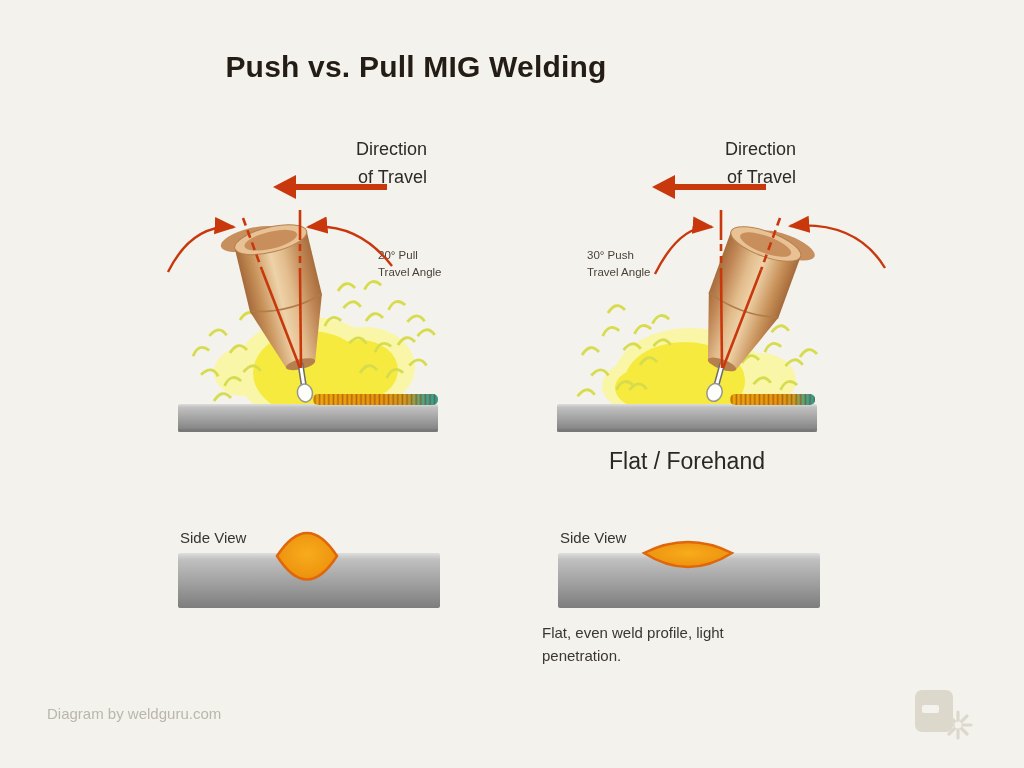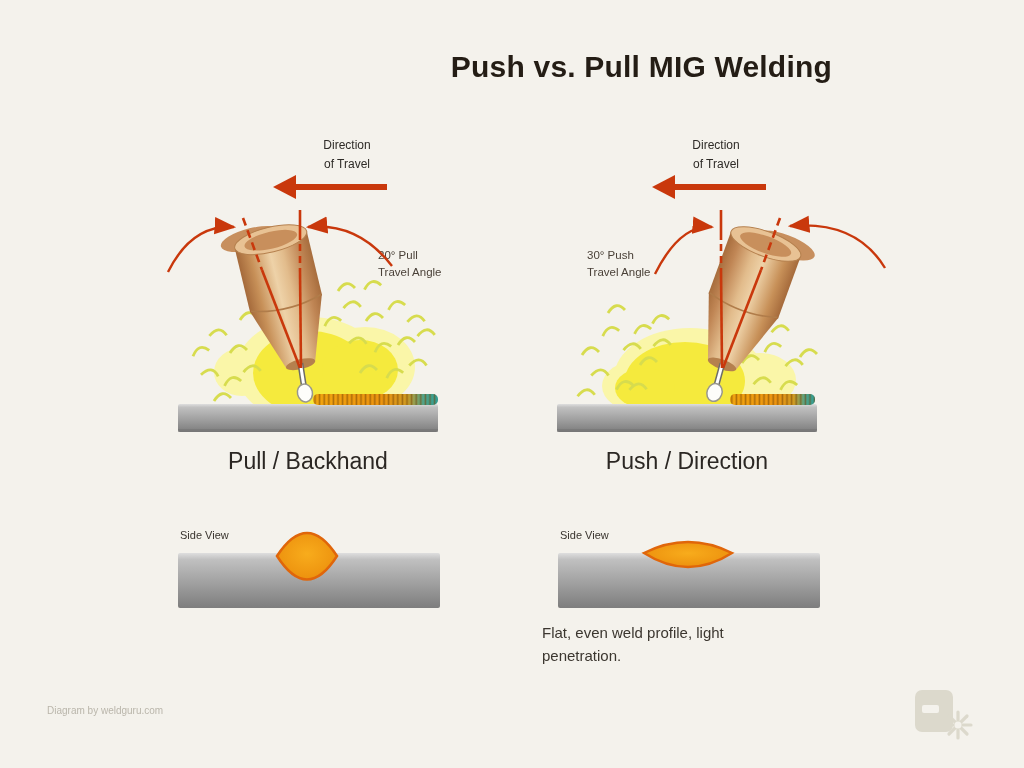--- a/index.html
+++ b/index.html
@@ -2,27 +2,27 @@
 <html><head>
 <meta charset="utf-8">
 <style>
   * { margin:0; padding:0; box-sizing:border-box; }
   html,body { width:1024px; height:768px; }
   body { font-family:"Liberation Sans", sans-serif; }
   .canvas { position:relative; width:1024px; height:768px; background:#f4f2ec; overflow:hidden; }
 
   .page-title {
     position:absolute; top:50px; left:0; width:832px;
-    text-align:right; font-size:30px; font-weight:800; color:#241d15;
+    text-align:center; font-size:30px; font-weight:800; color:#241d15;
     letter-spacing:.2px;
   }
 
   .dir-label {
-    position:absolute; width:160px; text-align:center;
-    font-size:12px; color:#2e2b27; line-height:1.55; white-space:pre-line;
+    position:absolute; width:160px; text-align:right;
+    font-size:18px; color:#2e2b27; line-height:1.55; white-space:pre-line;
   }
   .dir-label.left  { left:267px; top:136px; }
   .dir-label.right { left:636px; top:136px; }
 
   .dir-arrow { position:absolute; width:114px; height:24px; top:175px; }
   .dir-arrow.left  { left:273px; }
   .dir-arrow.right { left:652px; }
   .dir-arrow .head {
     position:absolute; left:0; top:0; width:0; height:0;
     border-top:12px solid transparent; border-bottom:12px solid transparent;
@@ -42,36 +42,36 @@
   .scene.left  { left:160px; }
   .scene.right { left:540px; }
 
   .caption {
     position:absolute; top:448px; width:300px; text-align:center;
     font-size:23px; color:#2b2723;
   }
   .caption.left  { left:158px; }
   .caption.right { left:537px; }
 
-  .side-label { position:absolute; top:529px; font-size:11px; color:#39342e;text-align:right; }
+  .side-label { position:absolute; top:529px; font-size:15px; color:#39342e;text-align:right; }
   .side-label.left  { left:180px; }
   .side-label.right { left:560px; }
 
   .sideview { position:absolute; top:515px; width:280px; height:115px; overflow:visible; }
   .sideview.left  { left:170px; }
   .sideview.right { left:550px; }
 
   .desc {
     position:absolute; top:622px; width:300px;
     font-size:15px; color:#3b362f; line-height:1.5; white-space:pre-line;
   }
   .desc.left  { left:178px; }
   .desc.right { left:542px; }
 
-  .credit { position:absolute; left:47px; top:705px; font-size:10px; color:#bab6ab; }
+  .credit { position:absolute; left:47px; top:705px; font-size:15px; color:#bab6ab; }
 
   .watermark { position:absolute; left:908px; top:678px; width:72px; height:74px; }
 </style>
 </head>
 <body>
 
 <div class="canvas">
 
   <svg width="0" height="0" style="position:absolute" aria-hidden="true">
     <defs>
@@ -184,21 +184,20 @@
       <path d="M140,70 L141,168"></path>
       <path d="M83,18 L102,70" stroke-dasharray="8 5"></path>
       <path d="M102,70 L140,168"></path>
     </g>
     <g stroke="#c9380c" stroke-width="2.4" fill="none">
       <path d="M8,72 Q32,24 74,27" marker-end="url(#arrowR)"></path>
       <path d="M232,66 Q198,22 148,27" marker-end="url(#arrowR)"></path>
     </g>
   </svg>
 
-  <div class="caption left">Pull / Backhand</div>
   <div class="side-label left">Side View</div>
 
   <svg class="sideview left" viewBox="0 0 280 115">
     <rect x="8" y="38" width="262" height="55" rx="2" fill="url(#plateGrad)"></rect>
     <path d="M107,41 Q137,-5 167,41 Q137,88 107,41 Z" fill="url(#beadSideGrad)" stroke="#e0660a" stroke-width="2.5"></path>
   </svg>
 
 
   <div class="dir-label right">Direction
 of Travel</div>
@@ -253,21 +252,21 @@
       <path d="M181,70 L182,168"></path>
       <path d="M240,18 L221,70" stroke-dasharray="8 5"></path>
       <path d="M221,70 L183,168"></path>
     </g>
     <g stroke="#c9380c" stroke-width="2.4" fill="none">
       <path d="M115,74 Q140,24 172,27" marker-end="url(#arrowR)"></path>
       <path d="M345,68 Q316,20 250,26" marker-end="url(#arrowR)"></path>
     </g>
   </svg>
 
-  <div class="caption right">Push / Direction</div>
+  <div class="caption right">Flat / Forehand</div>
   <div class="side-label right">Side View</div>
 
   <svg class="sideview right" viewBox="0 0 280 115">
     <rect x="8" y="38" width="262" height="55" rx="2" fill="url(#plateGrad)"></rect>
     <path d="M94,38 Q138,16 182,38 Q138,66 94,38 Z" fill="url(#beadSideGrad)" stroke="#e0660a" stroke-width="2.5"></path>
   </svg>
 
   <div class="desc right">Flat, even weld profile, light
 penetration.</div>
 

